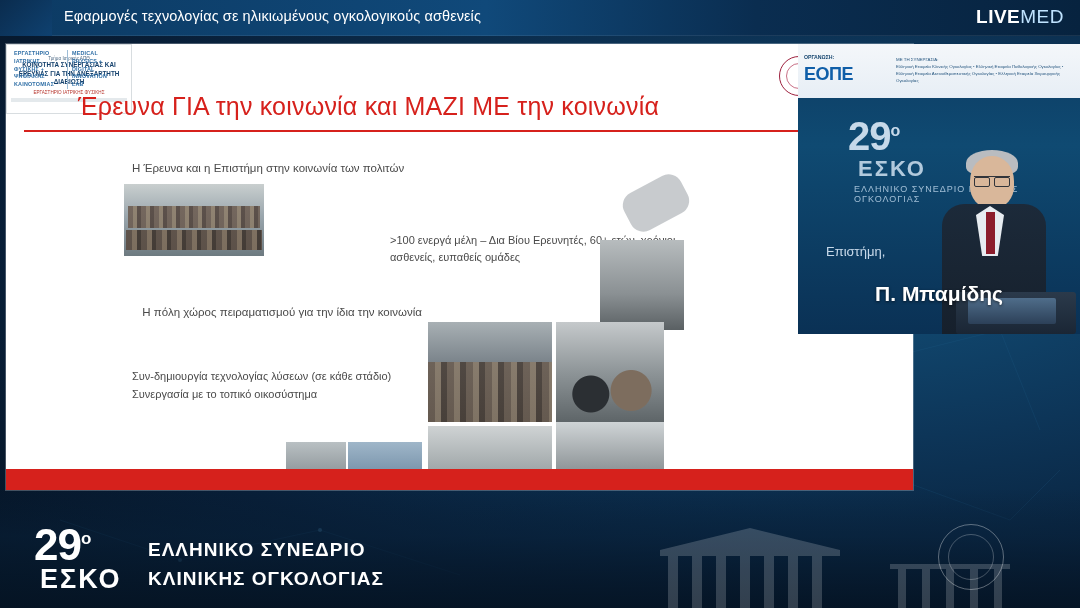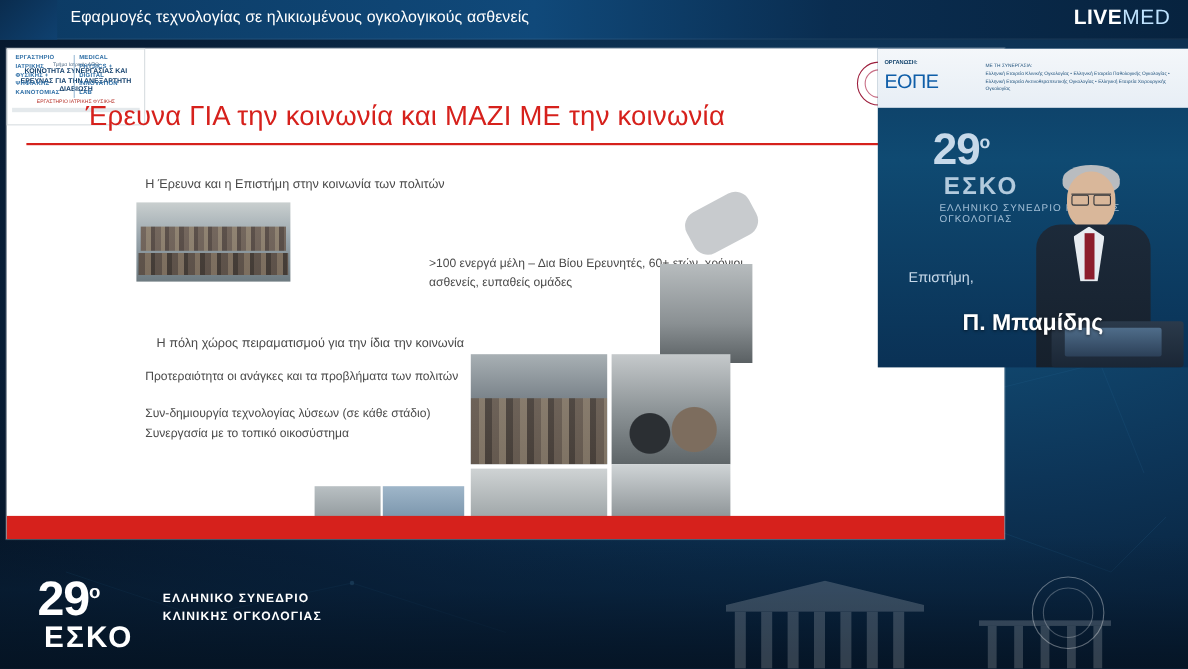--- a/index.html
+++ b/index.html
@@ -172,21 +172,21 @@
     position: absolute; right: 0; top: 44px; width: 282px; height: 290px;
     background: linear-gradient(180deg,#0d3c63 0%,#0f4a72 35%,#0a3155 100%);
     overflow: hidden; z-index: 5;
   }
   .video .vid-head {
     position:absolute; left:0; top:0; width:100%; height:54px;
     background: linear-gradient(180deg,#f4f7fa 0%, #e7eef5 100%);
     display:flex; align-items:center; padding: 4px 6px; gap: 6px;
   }
   .video .vh-left { font-size: 5.2px; color:#16466f; line-height:1.5; font-weight:bold; width: 86px;}
-  .video .eoпe { font-size: 18px; color:#0f5ea8; font-weight:normal; letter-spacing:-.5px;}
+  .video .eoпe { font-size: 18px; color:#0f5ea8; font-weight:bold; letter-spacing:-.5px;}
   .video .vh-right { font-size: 4.4px; color:#24557e; line-height:1.55; flex:1; }
   .video .big29 {
     position:absolute; left: 50px; top: 70px; color:#e8f3ff; opacity:.85;
     font-size: 40px; font-weight:bold; letter-spacing:-1px;
   }
   .video .big29 sup { font-size: 16px; }
   .video .esko {
     position:absolute; left: 60px; top: 112px; color:#dcebf9; opacity:.8;
     font-size: 22px; font-weight:bold; letter-spacing:2px;
   }
@@ -233,21 +233,21 @@
   .bottom .b29 {
     position:absolute; left: 34px; top: 12px; color:#ffffff; font-size: 44px; font-weight:bold;
     letter-spacing:-1px;
   }
   .bottom .b29 sup { font-size: 17px; }
   .bottom .besko {
     position:absolute; left: 40px; top: 56px; color:#ffffff; font-size: 27px; font-weight:bold;
     letter-spacing: 2px;
   }
   .bottom .bgr {
-    position:absolute; left: 148px; top: 28px; color:#ffffff; font-size: 11px; font-weight:bold;
+    position:absolute; left: 148px; top: 28px; color:#ffffff; font-size: 19px; font-weight:bold;
     line-height: 1.5; letter-spacing:1px;
   }
   .bottom .bslogan {
     position:absolute; left: 360px; top: 38px; color:#ffffff; font-size: 22px; letter-spacing: 2px;
   }
   .bottom .ruins {
     position:absolute; left: 640px; bottom: 0; width: 440px; height: 88px; opacity:.18;
   }
   .bottom .ring {
     position:absolute; right: 76px; bottom: 18px; width: 66px; height: 66px; border-radius:50%;
@@ -317,21 +317,20 @@
       <div class="h-sub" style="left:126px; top:116px; width:290px;">Η Έρευνα και η Επιστήμη στην κοινωνία των πολιτών</div>
 
       <div class="photo ph-room">
         <div class="row1"></div>
         <div class="row2"></div>
       </div>
 
       <div class="body-text" style="left:384px; top:188px; width:286px;">&gt;100 ενεργά μέλη – Δια Βίου Ερευνητές, 60+ ετών, χρόνιοι ασθενείς, ευπαθείς ομάδες</div>
 
       <div class="h-sub" style="left:126px; top:260px; width:290px;text-align:right;">Η πόλη χώρος πειραματισμού για την ίδια την κοινωνία</div>
-      <div class="body-text" style="left:126px; top:290px; width:292px;">Προτεραιότητα οι ανάγκες και τα προβλήματα των πολιτών</div>
       <div class="body-text" style="left:126px; top:324px; width:292px;">Συν-δημιουργία τεχνολογίας λύσεων (σε κάθε στάδιο)</div>
       <div class="body-text" style="left:126px; top:342px; width:292px;">Συνεργασία με το τοπικό οικοσύστημα</div>
 
       <div class="photo ph-market"></div>
       <div class="photo ph-audience"></div>
       <div class="photo ph-women"></div>
       <div class="photo ph-lab"></div>
       <div class="photo ph-street"></div>
 
       <div class="ph-poster">

